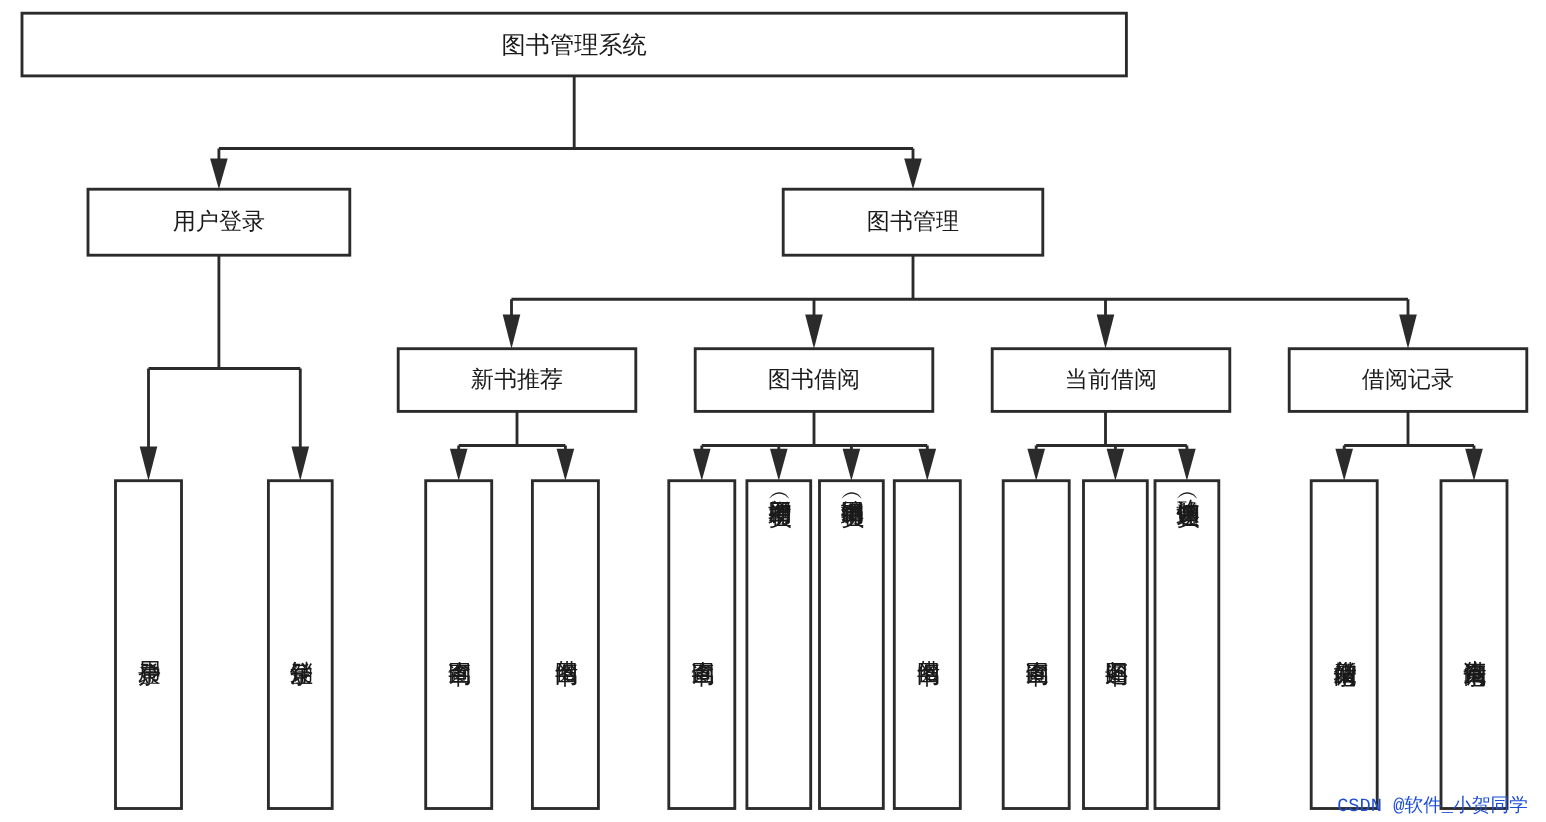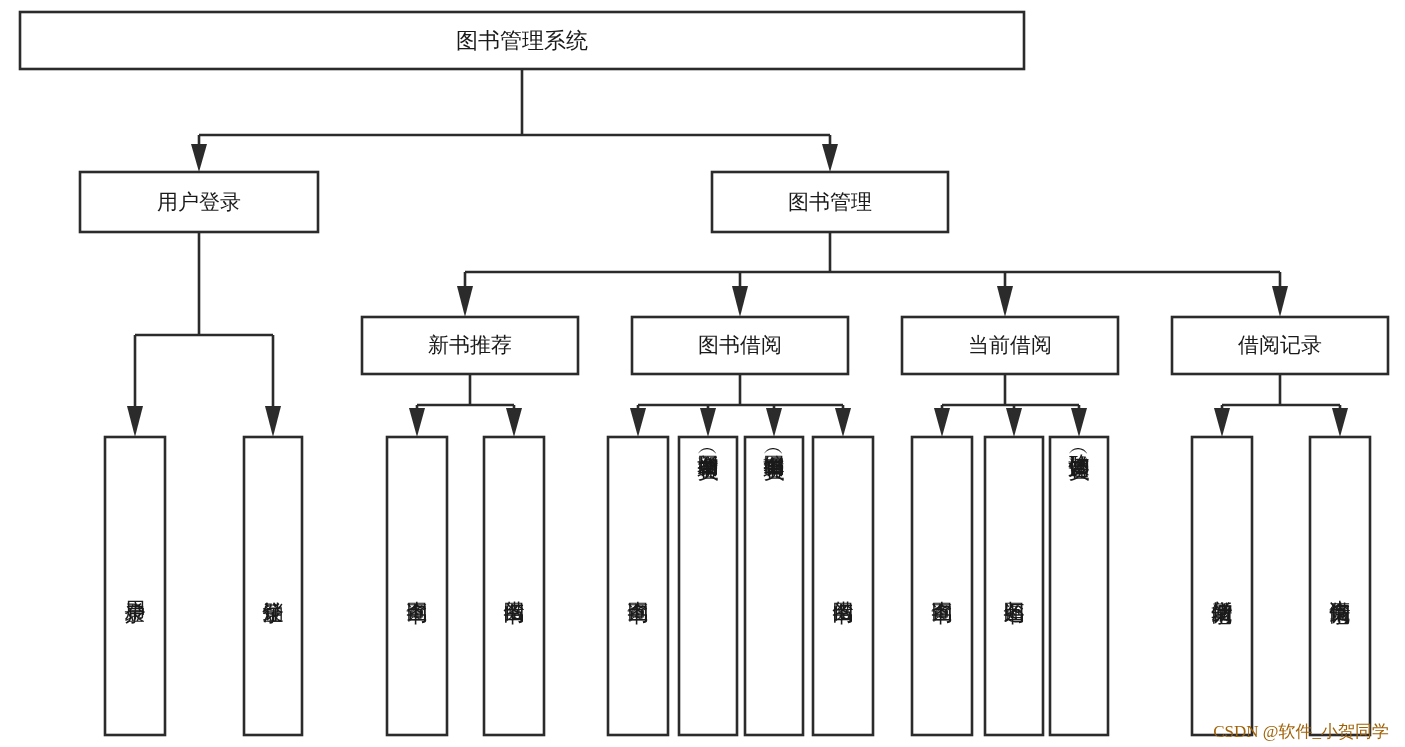--- a/index.html
+++ b/index.html
@@ -73,23 +73,23 @@
     writing-mode: vertical-rl;
     text-orientation: upright;
     line-height: 1.15;
     letter-spacing: 1px;
     white-space: nowrap;
   }
   #watermark {
     position: absolute;
     right: 8px;
     bottom: 4px;
-    font-family: Liberation Serif, serif;
+    font-family: Liberation Mono, monospace;
     font-size: 17px;
-    color: #a16207;
+    color: #1d4ed8;
     white-space: nowrap;
     pointer-events: none;
   }
 </style>
 </head>
 <body>
 
 <div id="diagram-root">
 
   <svg id="flowchart" viewBox="0 0 1405 747">

